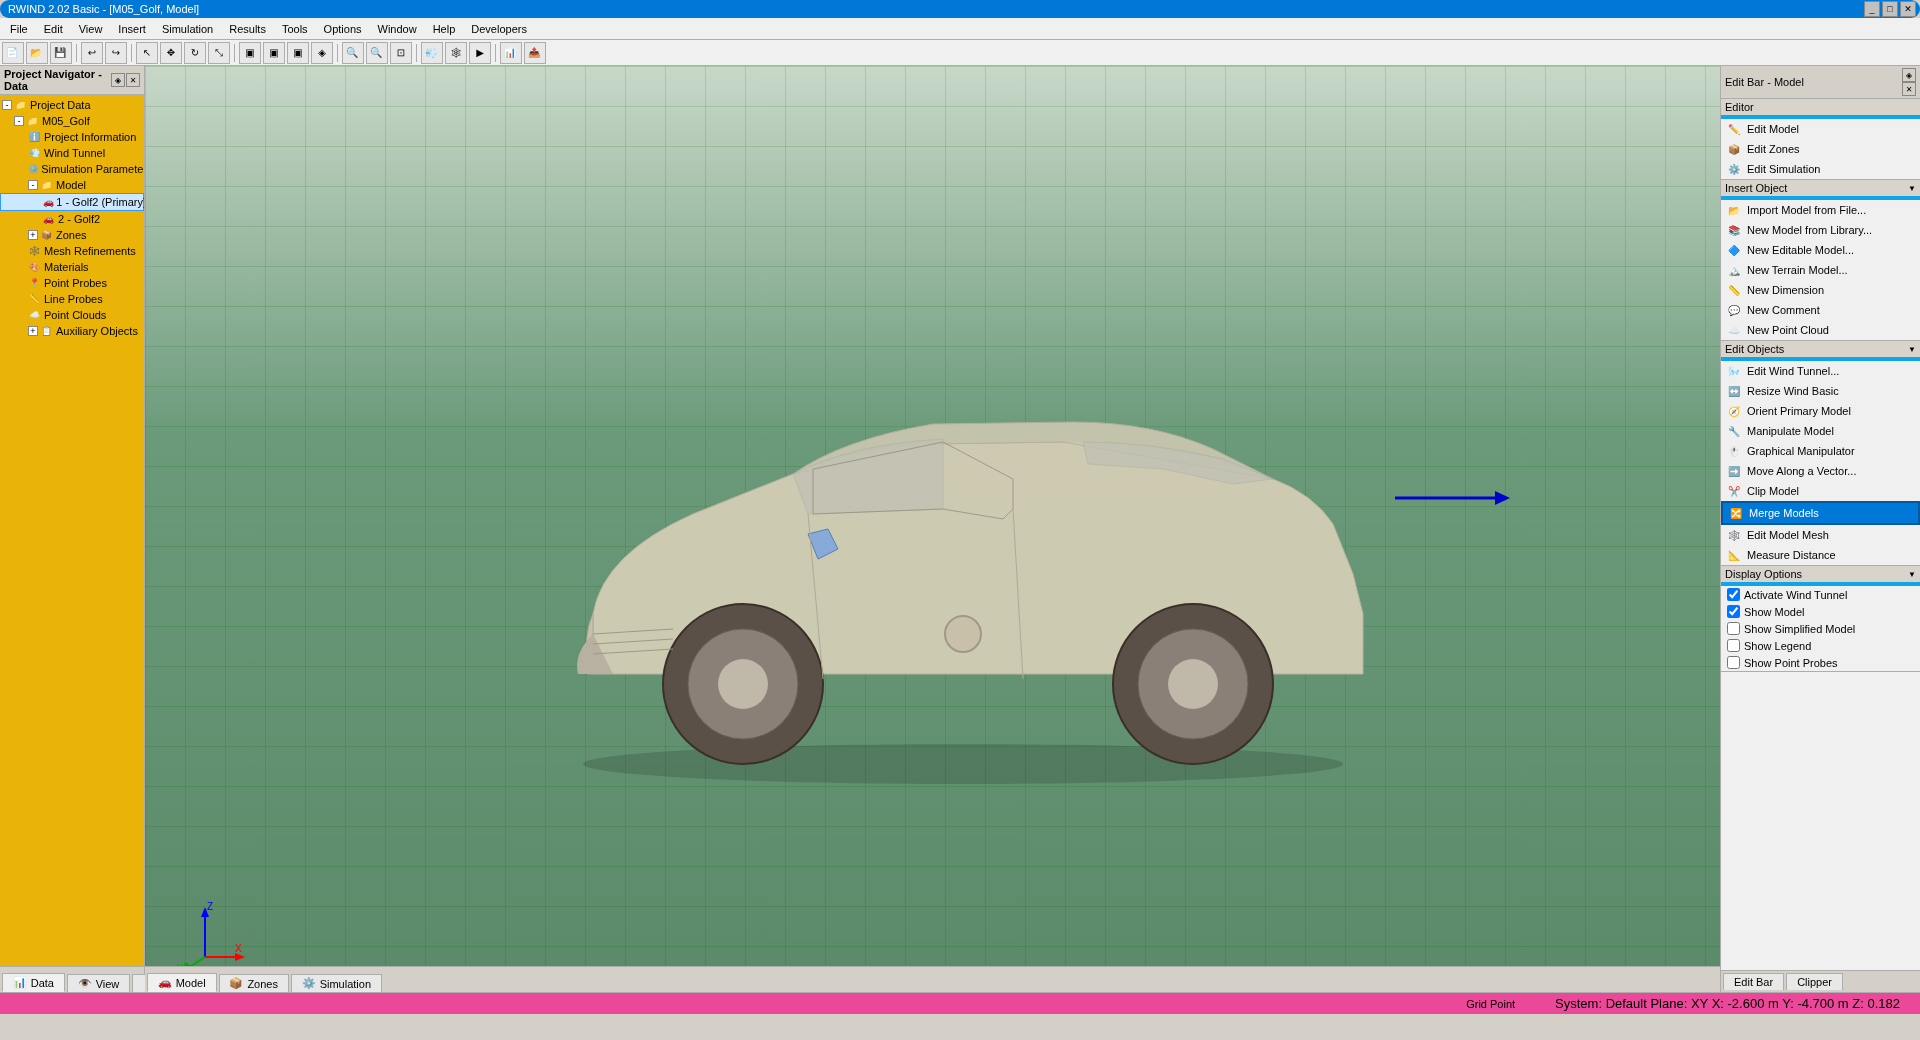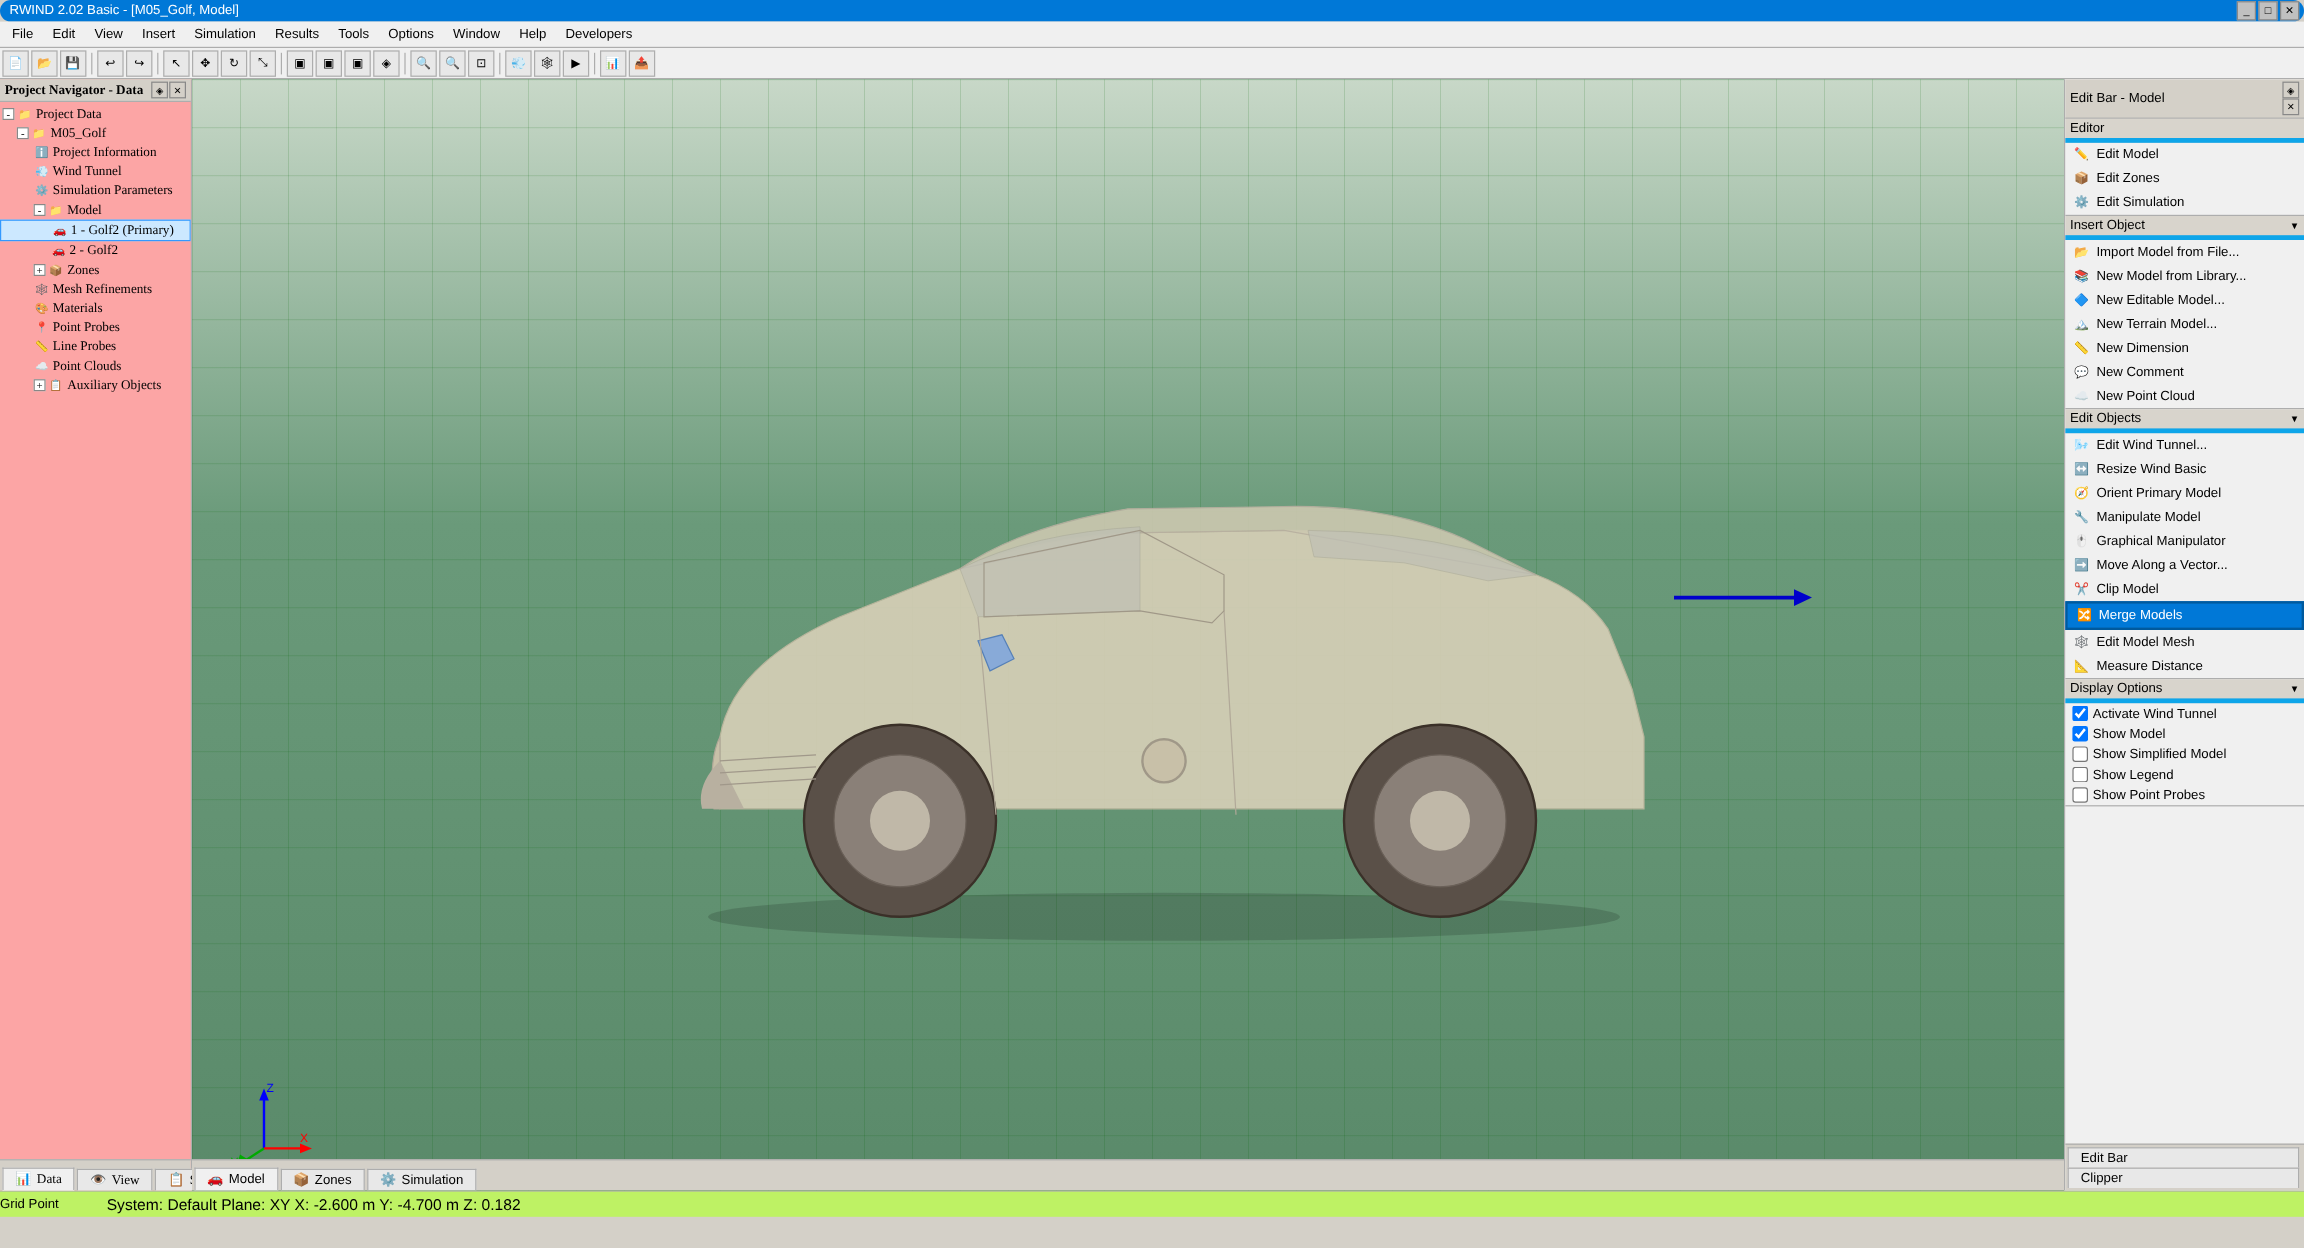--- a/index.html
+++ b/index.html
@@ -17,21 +17,21 @@
 
     
     #toolbar { background: #f0f0f0; height: 26px; display: flex; align-items: center; border-bottom: 1px solid #adadad; padding: 0 2px; gap: 2px; flex-wrap: wrap; }
     .tb-btn { width: 22px; height: 22px; background: #e8e8e8; border: 1px solid #adadad; display: flex; align-items: center; justify-content: center; cursor: pointer; font-size: 10px; }
     .tb-sep { width: 1px; height: 18px; background: #adadad; margin: 0 2px; }
 
     
     #main { display: flex; height: calc(1040px - 22px - 22px - 26px - 22px - 22px); }
 
     
-    #left-panel { width: 160px; background: #fca5a5; border-right: 1px solid #adadad; display: flex; flex-direction: column; font-family: Liberation Serif, serif; }
+    #left-panel { width: 145px; background: #eab308; border-right: 1px solid #adadad; display: flex; flex-direction: column; }
     #project-nav-header { background: #d4d0c8; border-bottom: 1px solid #adadad; padding: 2px 4px; display: flex; justify-content: space-between; align-items: center; }
     #project-nav-header span { font-size: 11px; font-weight: bold; }
     #project-nav-header .nav-btns { display: flex; gap: 1px; }
     .nav-btn { width: 14px; height: 14px; background: #d4d0c8; border: 1px solid #888; display: flex; align-items: center; justify-content: center; font-size: 8px; cursor: pointer; }
 
     
     #tree { flex: 1; overflow-y: auto; padding: 2px 0; }
     .tree-item { display: flex; align-items: center; padding: 1px 0; cursor: pointer; white-space: nowrap; }
     .tree-icon { width: 14px; height: 14px; display: inline-flex; align-items: center; justify-content: center; font-size: 9px; margin-right: 2px; }
     .tree-label { font-size: 11px; }
@@ -53,21 +53,21 @@
     .panel-item.highlighted { background: #0078d7; color: white; }
     .panel-item .item-icon { width: 16px; height: 16px; display: inline-flex; align-items: center; justify-content: center; font-size: 10px; margin-right: 4px; flex-shrink: 0; }
     .panel-item .item-label { font-size: 11px; }
     .checkbox-item { display: flex; align-items: center; padding: 2px 6px; }
     .checkbox-item input { margin-right: 4px; }
     .checkbox-item label { font-size: 11px; }
     .bottom-tab { padding: 2px 10px; background: #e8e8e8; border: 1px solid #adadad; border-bottom: none; font-size: 11px; cursor: pointer; display: flex; align-items: center; gap: 4px; margin-right: 2px; }
     .bottom-tab.active { background: #f0f0f0; border-bottom: 1px solid #f0f0f0; }
 
     
-    #status-bar { height: 22px; background: #bef264; border-top: 1px solid #adadad; display: flex; align-items: center; padding: 0 0; justify-content: flex-start; }
+    #status-bar { height: 22px; background: #ec4899; border-top: 1px solid #adadad; display: flex; align-items: center; padding: 0 20px; justify-content: flex-end; }
     #status-bar .status-left { font-size: 11px; }
     #status-bar .status-right { font-size: 13px; margin-left: 40px; }
 
     
     #viewport-bottom-tabs { position: absolute; bottom: 0; left: 0; right: 0; height: 26px; background: #d4d0c8; border-top: 1px solid #adadad; display: flex; align-items: flex-end; padding: 0 2px; z-index: 10; }
 
     
     .axis-widget { position: absolute; bottom: 30px; left: 30px; width: 60px; height: 60px; }
 
     
@@ -454,21 +454,21 @@
       <div class="checkbox-item">
         <input type="checkbox" id="cb-legend" style="">
         <label for="cb-legend">Show Legend</label>
       </div>
       <div class="checkbox-item">
         <input type="checkbox" id="cb-probes" style="">
         <label for="cb-probes">Show Point Probes</label>
       </div>
     </div>
 
-    <div style="margin-top:auto; border-top:1px solid #adadad; display:flex; background:#d4d0c8; padding: 2px; flex-direction: column;">
+    <div style="margin-top:auto; border-top:1px solid #adadad; display:flex; background:#d4d0c8; padding: 2px;">
       <div class="bottom-tab">
         <span>Edit Bar</span>
       </div>
       <div class="bottom-tab">
         <span>Clipper</span>
       </div>
     </div>
   </div>
 </div>
 

